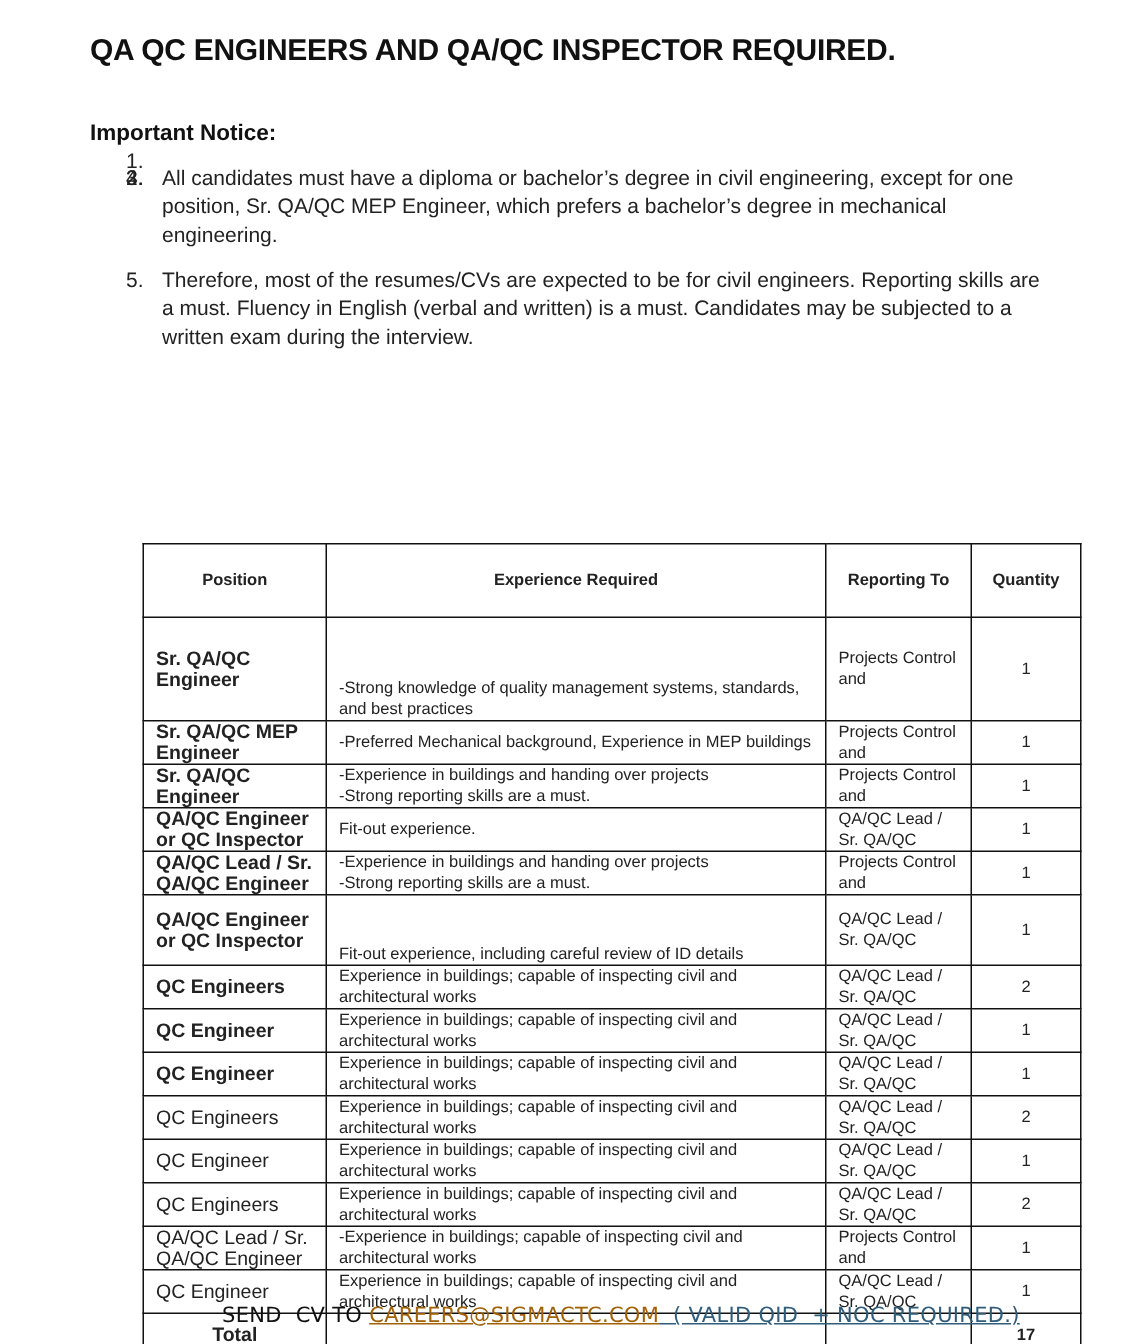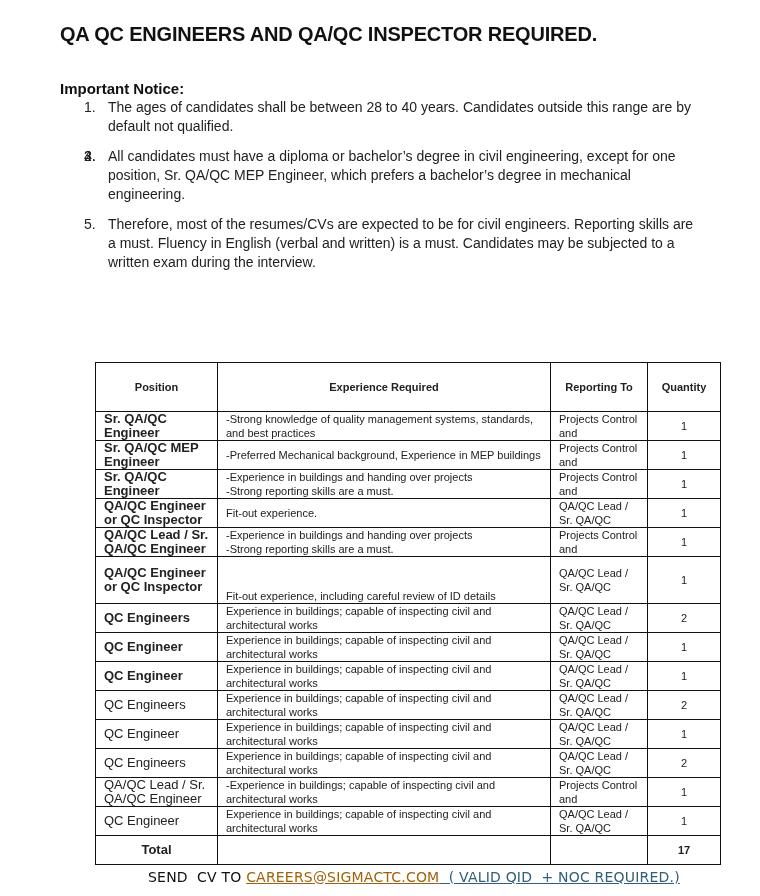--- a/index.html
+++ b/index.html
@@ -52,21 +52,21 @@
     .footer .note { color: #2f5d7a; text-decoration: underline; }
   </style>
 </head>
 <body>
 
 <div class="title">QA QC ENGINEERS AND QA/QC INSPECTOR REQUIRED.</div>
 
 <div class="notice-heading">Important Notice:</div>
 
 <ol class="notice-list">
-  <li><span class="num">1.</span><span>The ages of candidates shall be between 28 to 40 years. Candidates outside this range are by default not qualified.</span></li>
+  <li><span class="num">1.</span></li>
   <li><span class="num">2.</span></li>
   <li><span class="num">3.</span></li>
   <li><span class="num">4.</span><span>All candidates must have a diploma or bachelor’s degree in civil engineering, except for one position, Sr. QA/QC MEP Engineer, which prefers a bachelor’s degree in mechanical engineering.</span></li>
   <li><span class="num">5.</span><span>Therefore, most of the resumes/CVs are expected to be for civil engineers. Reporting skills are a must. Fluency in English (verbal and written) is a must. Candidates may be subjected to a written exam during the interview.</span></li>
 </ol>
 
 <div class="table-wrap">
   <table>
     <colgroup>
       <col style="width:122px">
@@ -81,21 +81,21 @@
         <th>Reporting To</th>
         <th>Quantity</th>
       </tr>
     </thead>
     <tbody id="tbody">
         <tr>
           <td class="pos bold">
             <div class="cellclip">Sr. QA/QC Engineer</div>
           </td>
           <td class="exp">
-            <div class="cellclip" style="white-space: pre-line;">-Strong knowledge of quality management systems, standards, and best practices</div>
+            <div class="cellclip" style="white-space: pre-line; margin-top: 40px;">-Strong knowledge of quality management systems, standards, and best practices</div>
           </td>
           <td class="rep">
             <div class="cellclip">Projects Control and</div>
           </td>
           <td class="qty">
             <div class="cellclip">1</div>
           </td>
         </tr>
         <tr>
           <td class="pos bold">

